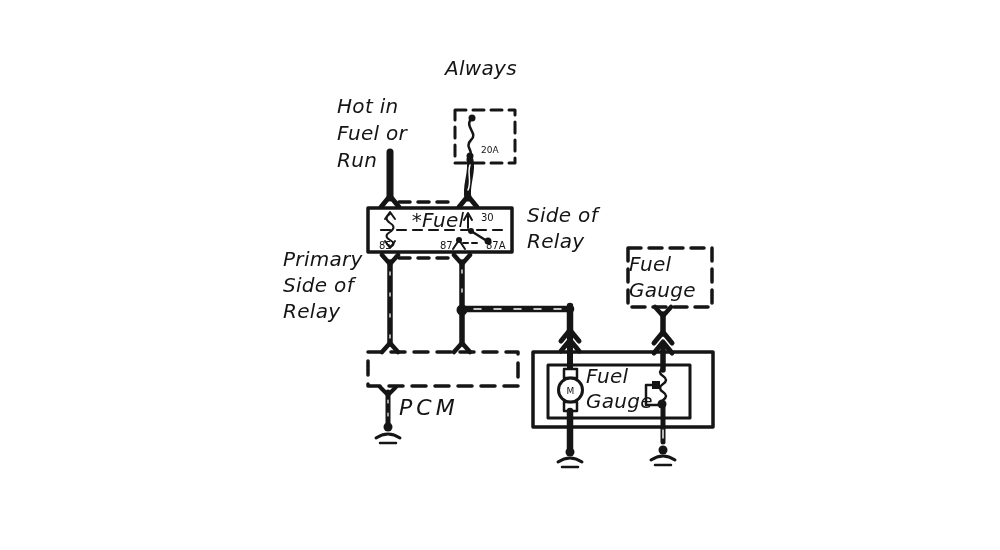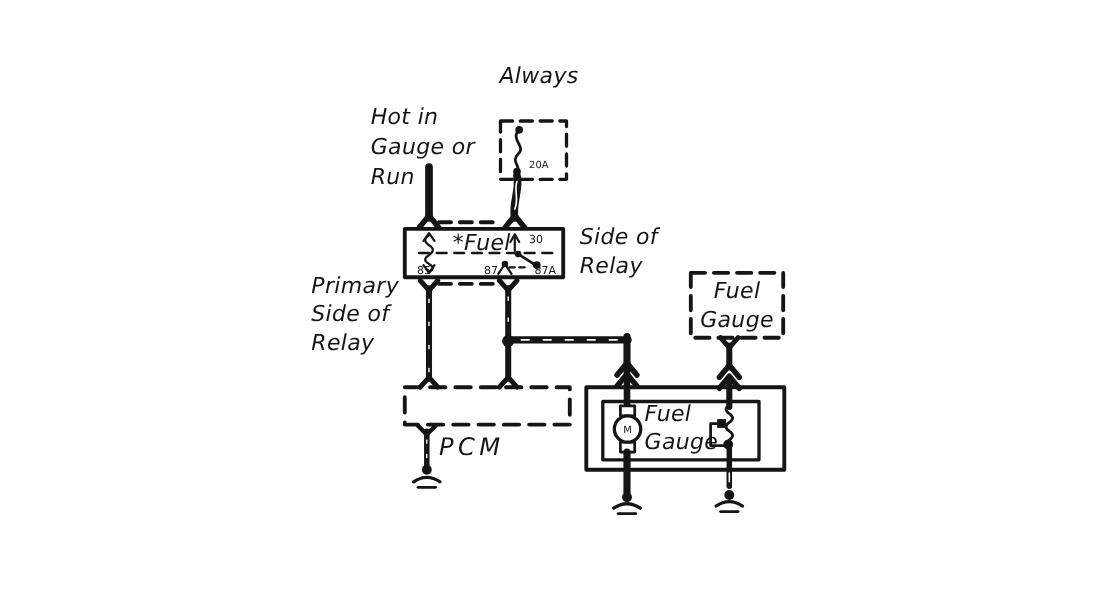--- a/index.html
+++ b/index.html
@@ -5,21 +5,21 @@
   html,body{margin:0;padding:0;background:#ffffff;}
   .stage{
     position:relative;width:1000px;height:550px;background:#ffffff;
     font-family:"DejaVu Sans", sans-serif;overflow:hidden;
   }
   .stage svg{position:absolute;left:0;top:0;}
   .hand{
     position:absolute;font-style:italic;color:#151515;
     font-size:20px;line-height:26px;letter-spacing:0.3px;white-space:nowrap;
   }
-  .center{text-align:center;}
+  .center{}
   .pcm-text{font-size:22px;letter-spacing:4px;line-height:34px;}
   .relay-title{font-size:20px;line-height:22px;}
   .svgtext{font-family:"DejaVu Sans", sans-serif;fill:#151515;}
 </style>
 </head>
 <body>
 
 <div class="stage">
 
   <svg width="1000" height="550" viewBox="0 0 1000 550" stroke="#151515" fill="#151515" stroke-linecap="round" stroke-linejoin="round">
@@ -147,21 +147,21 @@
       <path d="M663,407 L663,442" fill="none" stroke-width="5"></path>
       <path d="M663,430 L663,438" fill="none" stroke="#ffffff" stroke-width="1.4"></path>
       <circle cx="663" cy="450" r="4.5" stroke="none"></circle>
       <path d="M651,460 Q663,452 675,460" fill="none" stroke-width="3"></path>
       <path d="M655,465 L671,465" fill="none" stroke-width="2.5"></path>
     </g>
   </svg>
 
   <div class="hand" style="left:337px;top:93px;line-height:27px;">
     <div>Hot in</div>
-    <div>Gauge or</div>
+    <div>Fuel or</div>
     <div>Run</div>
   </div>
 
   <div class="hand center" style="left:445px;top:55px;width:90px;">
     <div>Always</div>
   </div>
 
   <div class="hand" style="left:283px;top:202px;margin-top:44px;">
     <div>Primary</div>
     <div>Side of</div>

